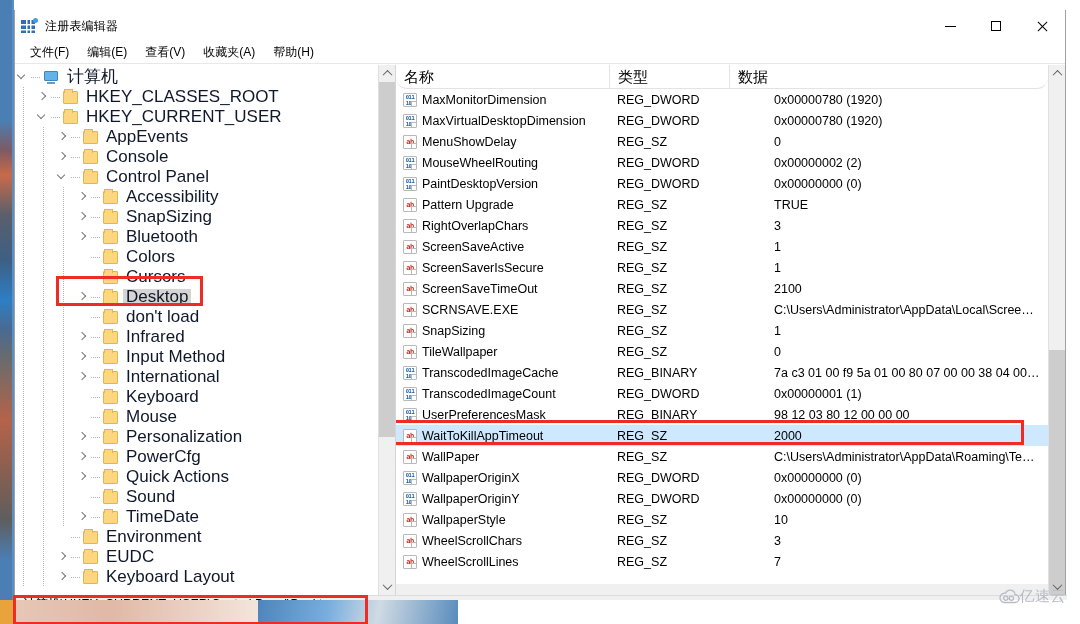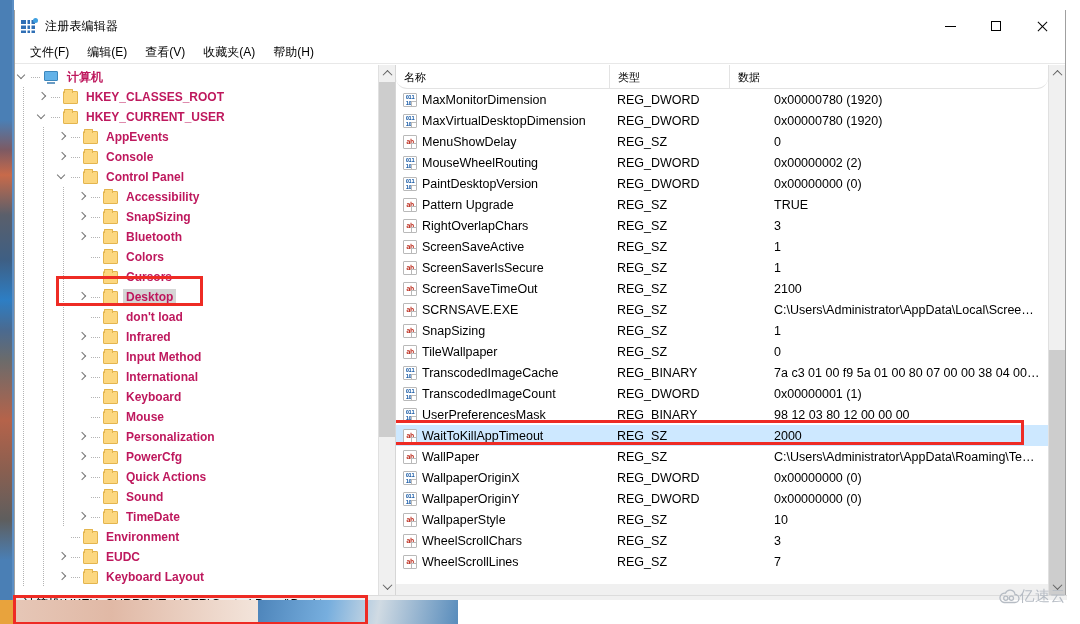--- a/index.html
+++ b/index.html
@@ -103,21 +103,21 @@
     position: relative; width: 381px; height: 100%;
     background: #fff; overflow: hidden;
     border-right: 1px solid #d6d6d6;
   }
   #tree-scroll-host {
     position: absolute; left: 0; top: 0; right: 17px; bottom: 0;
     overflow: hidden; padding-top: 2px;
   }
   .tnode {
     position: relative; height: 20px; display: flex; align-items: center;
-    font-size: 12px; color: #be185d; white-space: nowrap; font-weight: bold;
+    font-size: 17px; color: #0f172a; white-space: nowrap;
   }
   .tnode .twist {
     width: 16px; height: 20px; flex: none; position: relative;
   }
   .tnode .twist.has::after {
     content: ''; position: absolute; left: 4px; top: 6px;
     width: 5px; height: 5px;
     border-right: 1.4px solid #767676; border-bottom: 1.4px solid #767676;
     transform: rotate(-45deg);
   }
@@ -189,21 +189,21 @@
   }
 
   
   #list-pane {
     position: relative; flex: 1; height: 100%; background: #fff;
     overflow: hidden;
   }
   #list-head {
     position: absolute; left: 0; top: 0; right: 17px; height: 24px;
     background: #fff; border-bottom: 1px solid #e3e3e3;
-    display: flex; font-size: 11px; color: #000; border-radius: 11px;
+    display: flex; font-size: 15px; color: #000; border-radius: 11px;
   }
   .hcell {
     position: relative; display: flex; align-items: center;
     padding-left: 8px; height: 24px;
   }
   .hcell + .hcell { border-left: 1px solid #e3e3e3; }
   #hc-name { width: 213px; }
   #hc-type { width: 120px; }
   #hc-data { flex: 1; }
 

